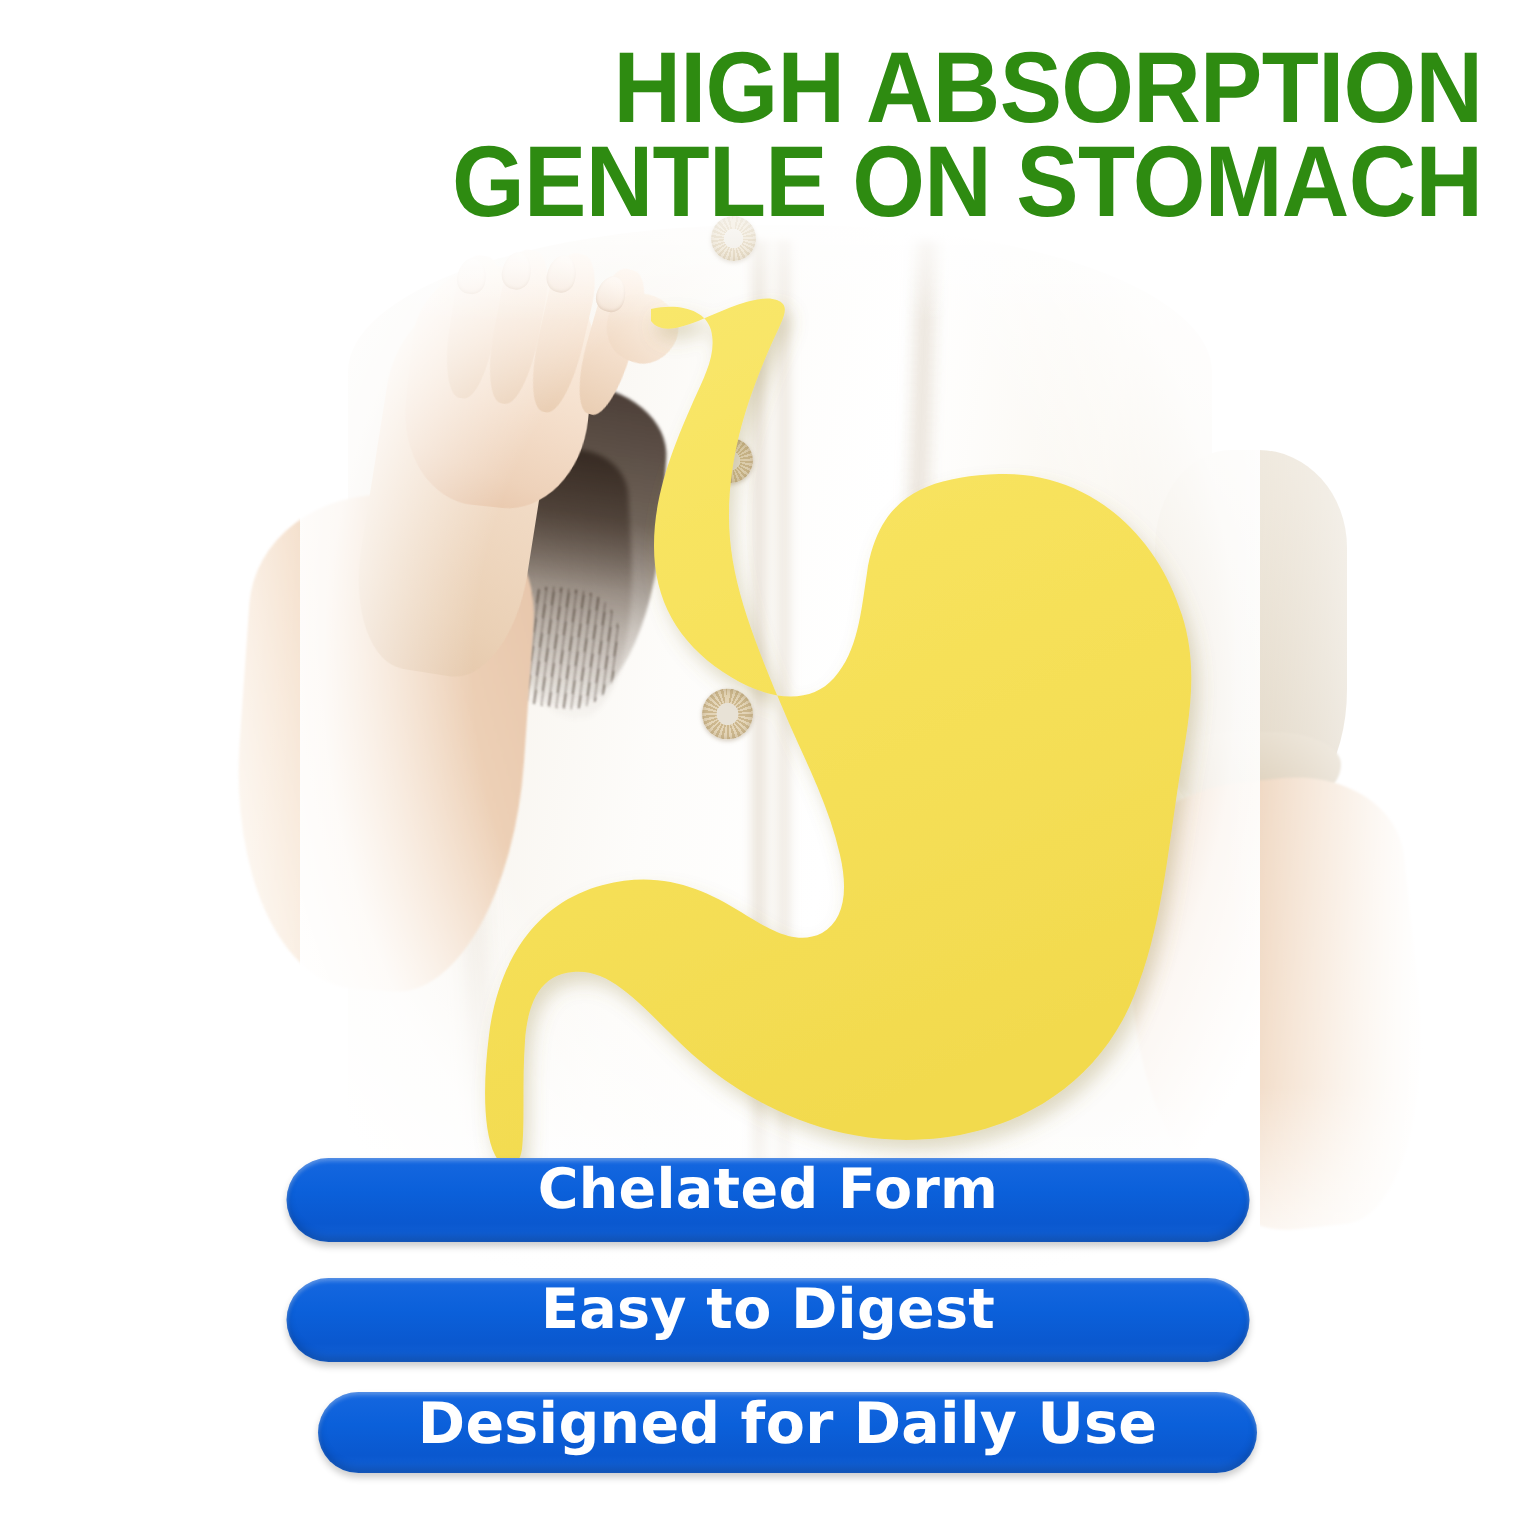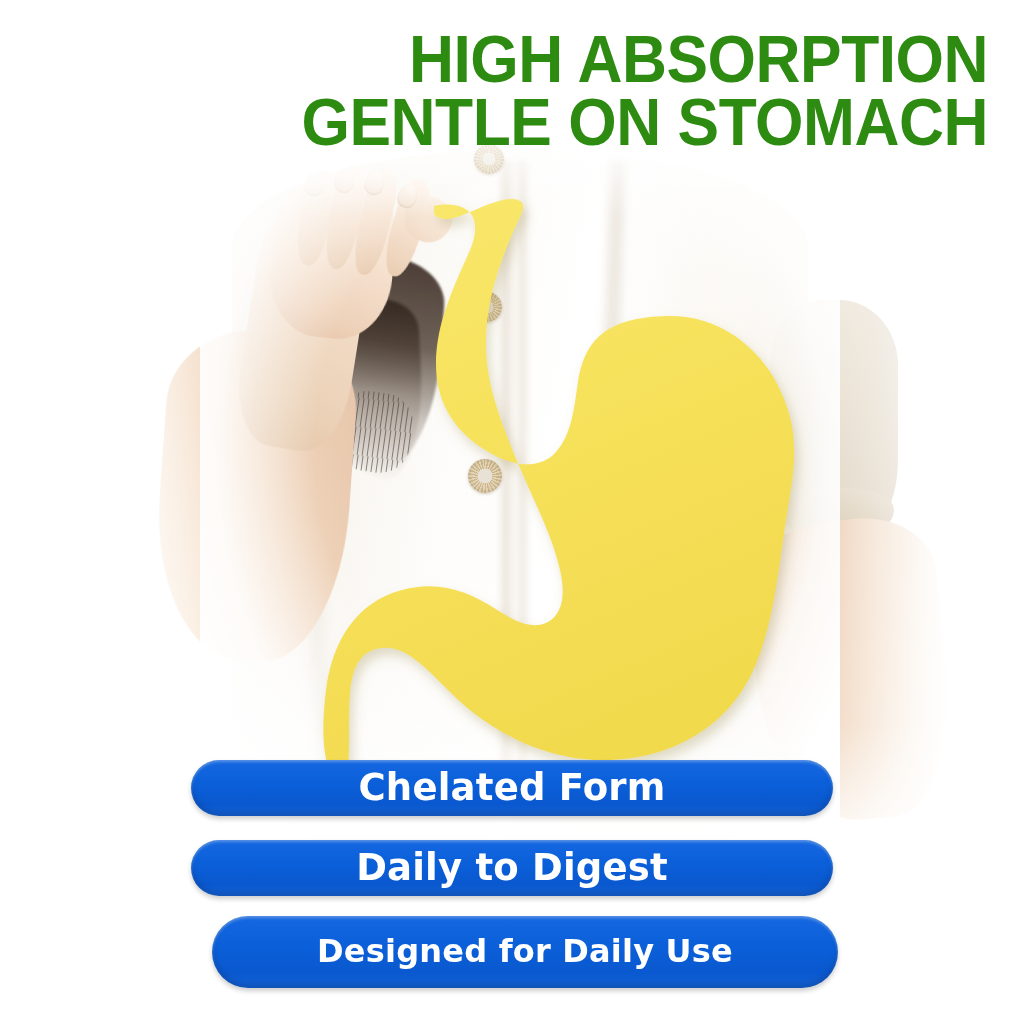--- a/index.html
+++ b/index.html
@@ -173,37 +173,37 @@
     transform:scaleX(.93);
     color:#2e8b11;
     white-space:nowrap;
   }
   #headline .hl.l1{font-size:67px;}
   #headline .hl.l2{font-size:67px;}
 
   
   #badges{position:absolute;left:0;top:760px;width:1024px;z-index:45;}
   .badge{
-    position:relative;margin:0 auto;
-    display:flex;align-items:center;justify-content:center;
+    position:relative;margin:12px auto;
+    display:flex;justify-content:center;
     border-radius:999px;
     background:linear-gradient(180deg,#1567e0 0%,#0b60da 40%,#0a58cf 78%,#1462d6 100%);
     box-shadow:
       0 3px 5px rgba(0,0,0,.20),
       inset 0 2px 3px rgba(255,255,255,.30),
       inset 0 -3px 6px rgba(0,0,0,.18);
     color:#ffffff;
     font-family:"DejaVu Sans","Liberation Sans",sans-serif;
     font-weight:bold;
     letter-spacing:.2px;
   }
   .badge span{display:block;transform:translateY(-1px);}
   .badge1{width:642px;height:56px;font-size:37px;margin-bottom:24px;}
   .badge2{width:642px;height:56px;font-size:37px;margin-bottom:20px;}
-  .badge3{width:626px;height:72px;font-size:32px;margin-left:212px;margin-right:auto;}
+  .badge3{width:626px;height:54px;font-size:38px;margin-left:212px;margin-right:auto;}
 </style>
 </head>
 <body>
 
 <div id="stage">
 
   <div id="photo">
     <div class="whitefield"></div>
 
     <div class="torso"></div>
@@ -288,20 +288,20 @@
   <div id="headline">
     <span class="hl l1">HIGH ABSORPTION</span>
     <span class="hl l2">GENTLE ON STOMACH</span>
   </div>
 
   <div id="badges">
     <div class="badge badge1">
       <span>Chelated Form</span>
     </div>
     <div class="badge badge2">
-      <span>Daily to Digest</span>
+      <span>Easy to Digest</span>
     </div>
     <div class="badge badge3">
       <span>Designed for Daily Use</span>
     </div>
   </div>
 
 </div>
 
 </body></html>

